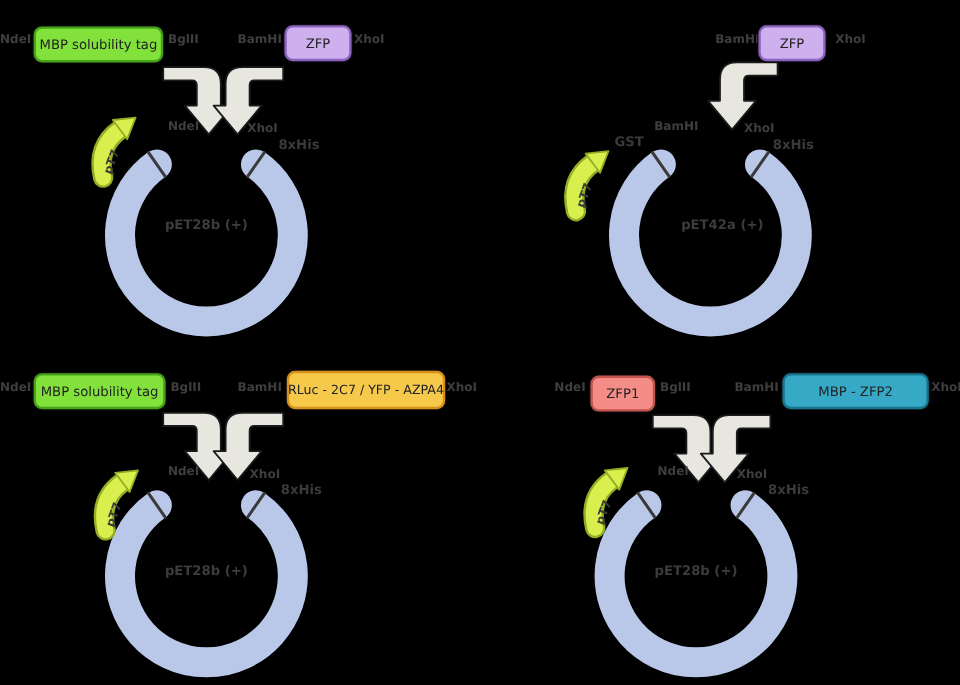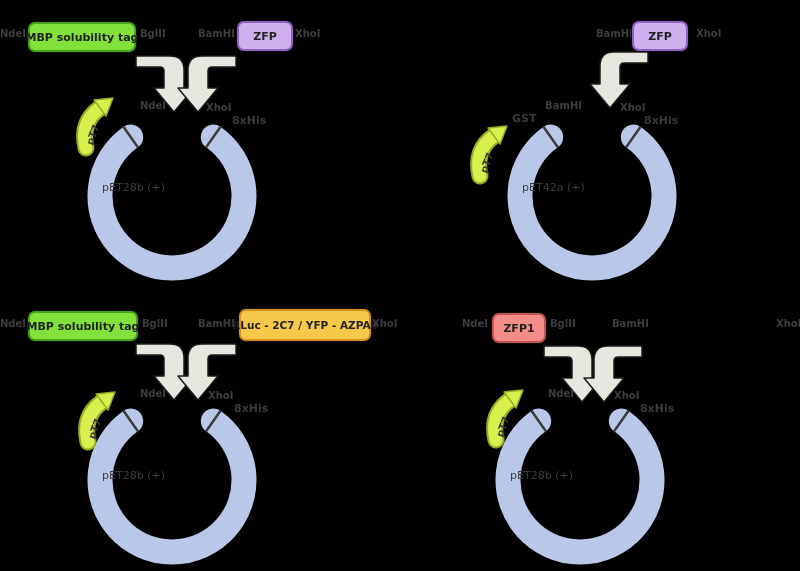--- a/index.html
+++ b/index.html
@@ -2,27 +2,27 @@
 <html><head>
 <meta charset="utf-8">
 <style>
   html,body{margin:0;padding:0;background:#000;}
   #canvas{position:relative;width:800px;height:571px;background:#000;overflow:hidden;
           font-family:"DejaVu Sans",sans-serif;}
   .panel{position:absolute;width:400px;overflow:hidden;}
   .panel svg{position:absolute;left:0;top:0;}
   .gene-box{position:absolute;height:26px;border:2.5px solid;border-radius:7px;
             display:flex;align-items:center;justify-content:center;
-            font-weight:bold;font-size:11px;color:#222;white-space:nowrap;
+            font-weight:normal;font-size:11px;color:#222;white-space:nowrap;
             box-shadow:0 0 0 1px #0d0d0d;}
   .gene-box.small-text{font-size:10.5px;}
   .site{position:absolute;font-weight:bold;font-size:10px;color:#3e3e3e;white-space:nowrap;}
   .junction{position:absolute;font-weight:bold;font-size:10px;color:#3e3e3e;white-space:nowrap;}
   .tag-label{position:absolute;font-weight:bold;font-size:11px;color:#3a3a3a;white-space:nowrap;}
-  .plasmid-name{position:absolute;width:140px;text-align:left;font-weight:normal;
+  .plasmid-name{position:absolute;width:140px;text-align:center;font-weight:bold;
                 font-size:11px;color:#3c3c3c;white-space:nowrap;}
   .ring{fill:none;stroke-width:25;stroke-linecap:round;}
   .tick{stroke:#3a3a3a;stroke-width:2.5;stroke-linecap:round;}
   .bigarrow{fill:#e7e7e0;stroke:#1b1b1b;stroke-width:1.5;stroke-linejoin:round;}
   .pt7-edge{fill:none;stroke:#93ad25;stroke-width:17;stroke-linecap:round;}
   .pt7-band{fill:none;stroke-width:13;stroke-linecap:round;}
   .pt7-head{stroke:#93ad25;stroke-width:1.5;stroke-linejoin:round;}
   .pt7-text{font-weight:bold;font-size:10px;fill:#3a3a3a;}
 </style>
 </head>
@@ -69,21 +69,21 @@
         <text class="pt7-text" transform="translate(10,-12) rotate(-70)" text-anchor="middle">pT7</text>
       </g>
     </svg>
     <div class="site" style="left:196px;top:28px;width:30px;text-align:right">BamHI</div>
     <div class="gene-box" style="left: 232px; top: 21px; width: 52px; background-color: rgb(207, 176, 238); border-color: rgb(141, 98, 194);">ZFP</div>
     <div class="site" style="left:296px;top:28px">XhoI</div>
     <div class="junction" style="left:142px;top:100px;width:40px;text-align:right">BamHI</div>
     <div class="junction" style="left:220px;top:102px">XhoI</div>
     <div class="tag-label" style="left:112px;top:112px">GST</div>
     <div class="tag-label" style="left:244px;top:114px">8xHis</div>
-    <div class="plasmid-name" style="left:122px;top:181px">pET42a (+)</div>
+    <div class="plasmid-name" style="left:132px;top:181px">pET42a (+)</div>
   </div>
 
   <div class="panel" style="left:0;top:290px;height:281px">
     <svg width="400" height="281">
       <path class="ring" d="M213.3,131 A72,72 0 1 1 130.7,131" stroke="#b9c7e9"></path>
       <line class="tick" x1="137.6" y1="140.9" x2="123.8" y2="121.2"></line>
       <line class="tick" x1="206.4" y1="140.9" x2="220.2" y2="121.2"></line>
       <path class="bigarrow" transform="translate(136,54)" d="M0,0 H34 Q48,0 48,14 V32 H58 L38,56 L18,32 H28 V15 Q28,11 24,11 H0 Z"></path>
       <path class="bigarrow" transform="translate(236,54) scale(-1,1)" d="M0,0 H34 Q48,0 48,14 V32 H58 L38,56 L18,32 H28 V15 Q28,11 24,11 H0 Z"></path>
       <g transform="translate(88,152)">
@@ -116,20 +116,21 @@
         <path class="pt7-edge" d="M0,0 Q-6,-26 14,-40"></path>
         <path class="pt7-band" d="M0,0 Q-6,-26 14,-40" stroke="#d9ef4d"></path>
         <polygon class="pt7-head" points="27,-50 20,-32 8,-48" fill="#d9ef4d"></polygon>
         <text class="pt7-text" transform="translate(10,-12) rotate(-70)" text-anchor="middle">pT7</text>
       </g>
     </svg>
     <div class="site" style="left:58px;top:28px;width:30px;text-align:right">NdeI</div>
     <div class="gene-box" style="left: 92px; top: 23px; width: 50px; background-color: rgb(244, 141, 135); border-color: rgb(194, 83, 77);">ZFP1</div>
     <div class="site" style="left:150px;top:28px">BglII</div>
     <div class="site" style="left:212px;top:28px;width:36px;text-align:right">BamHI</div>
+    <div class="gene-box" style="left: 252px; top: 21px; width: 118px; background-color: rgb(53, 169, 198); border-color: rgb(23, 117, 141);">MBP - ZFP2</div>
     <div class="site" style="left:376px;top:28px">XhoI</div>
     <div class="junction" style="left:142px;top:98px;width:32px;text-align:right">NdeI</div>
     <div class="junction" style="left:214px;top:100px">XhoI</div>
     <div class="tag-label" style="left:240px;top:112px">8xHis</div>
     <div class="plasmid-name" style="left:110px;top:179px">pET28b (+)</div>
   </div>
 
 </div>
 
 </body></html>

